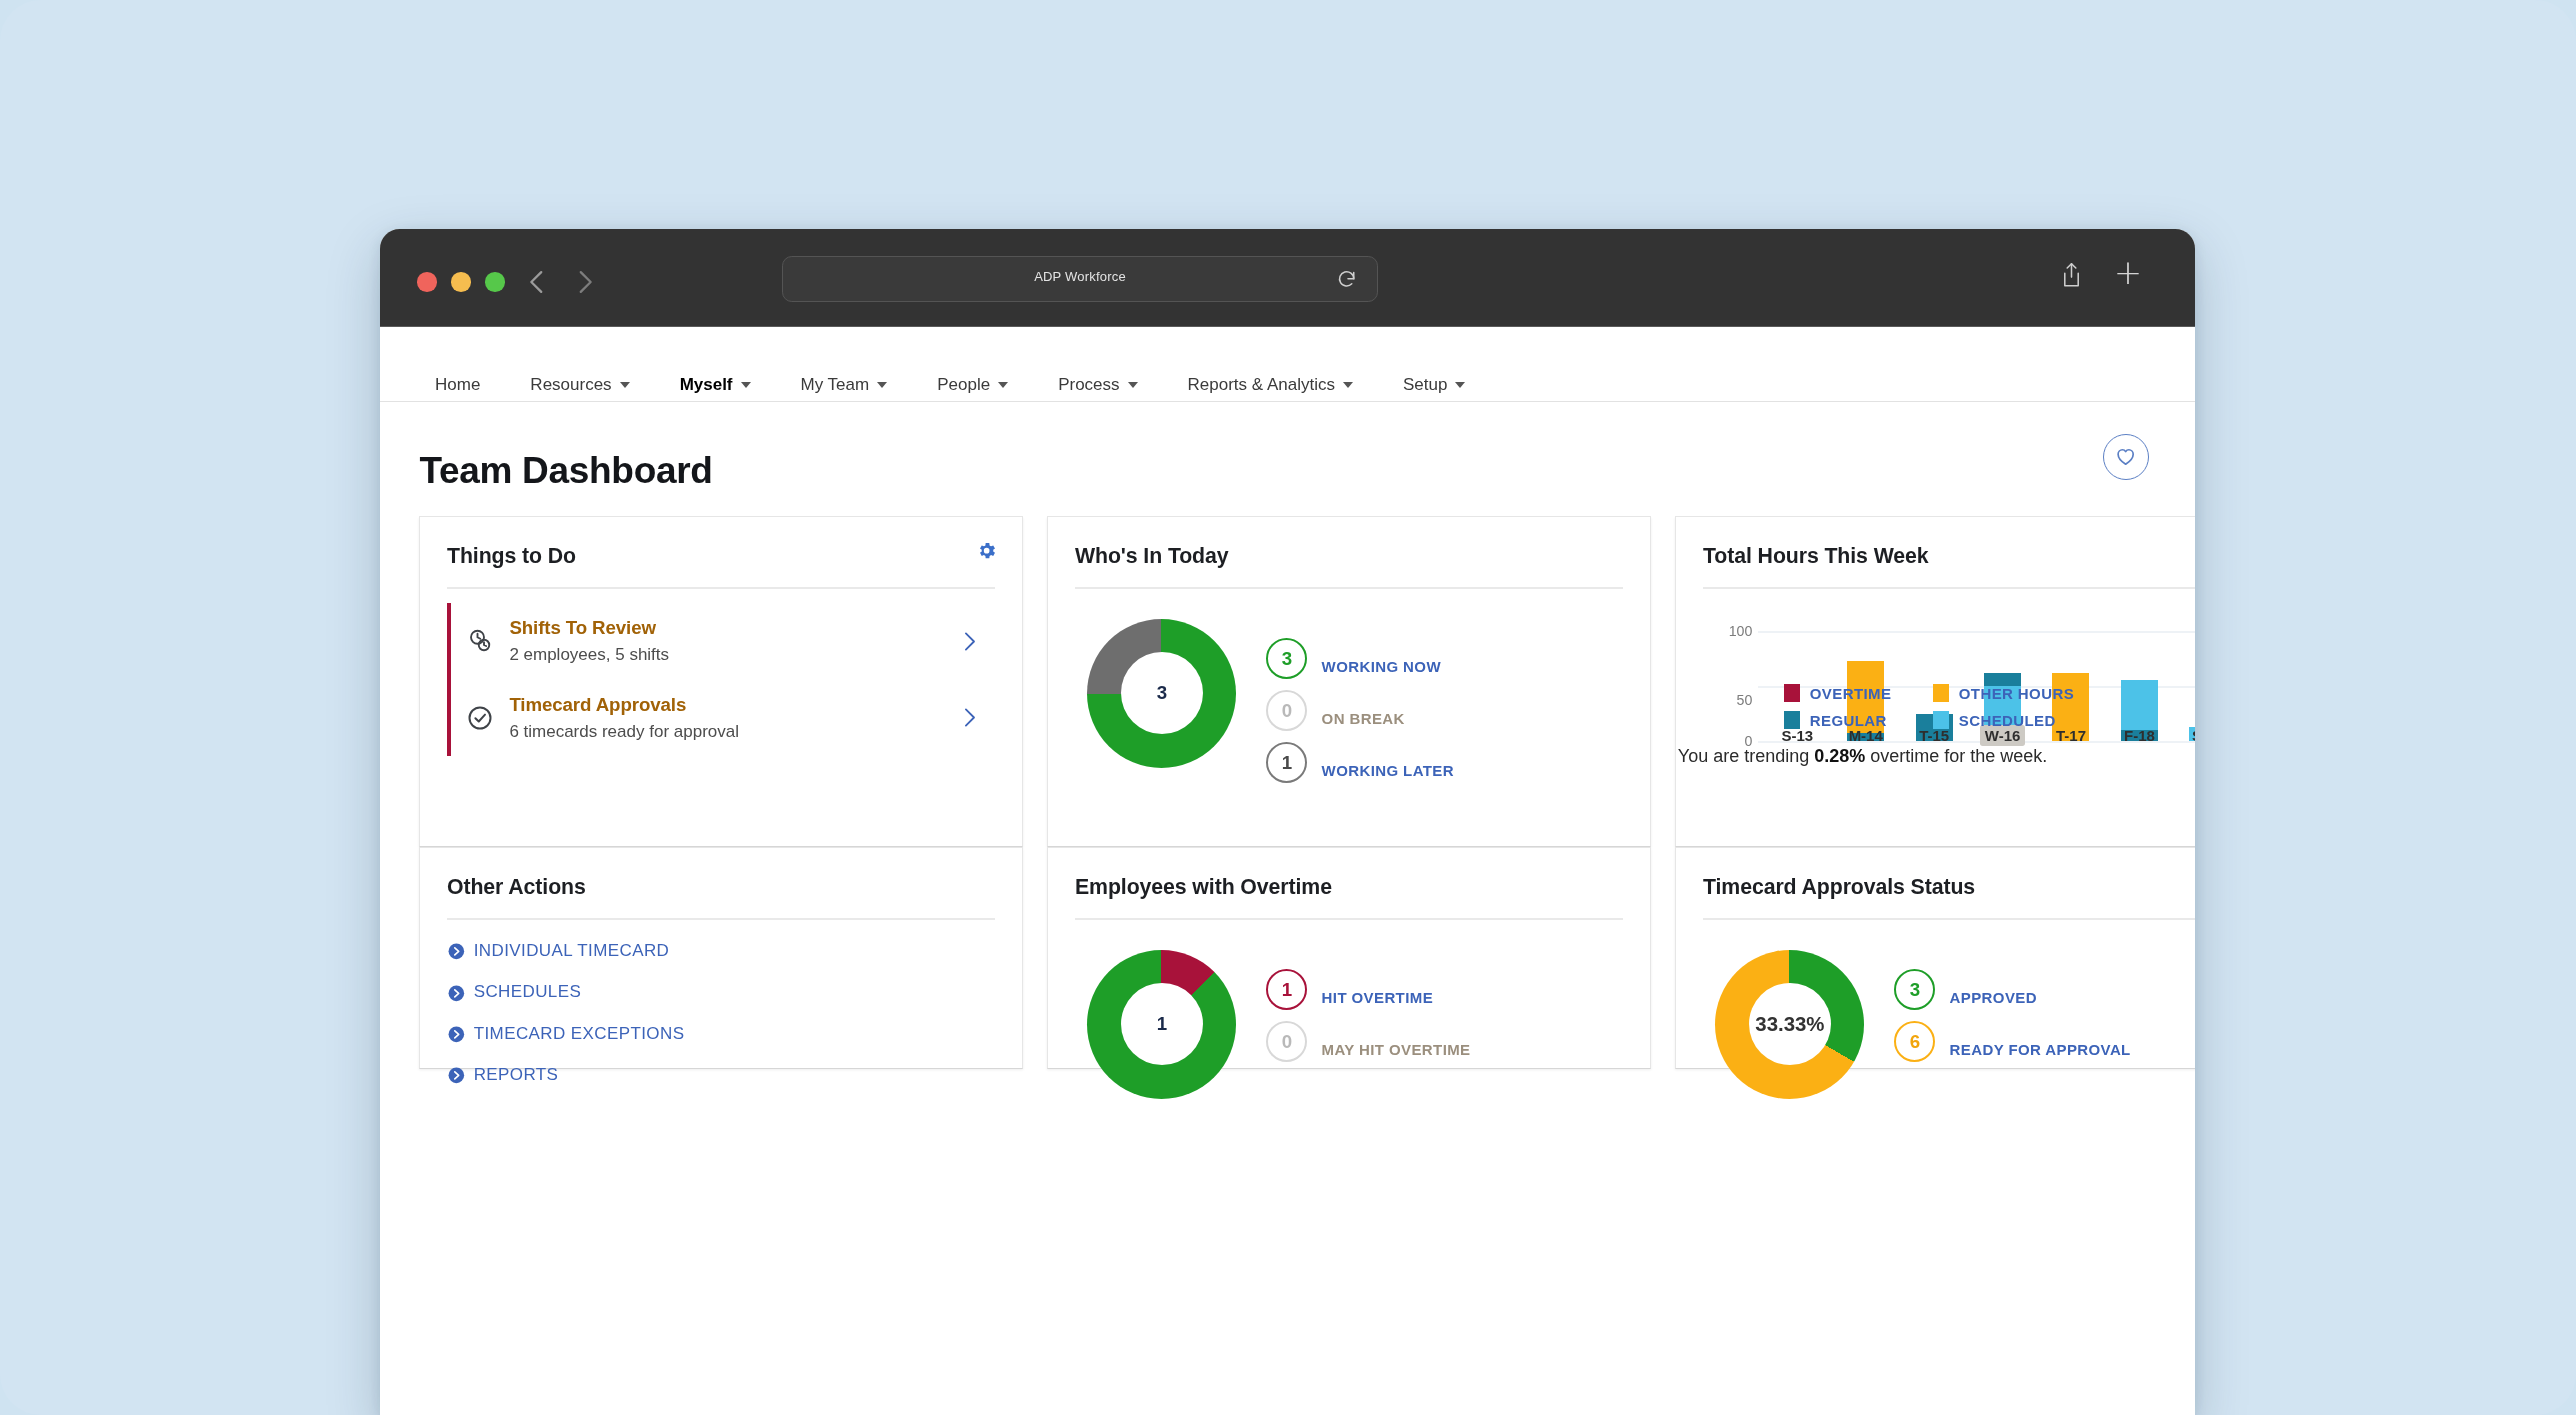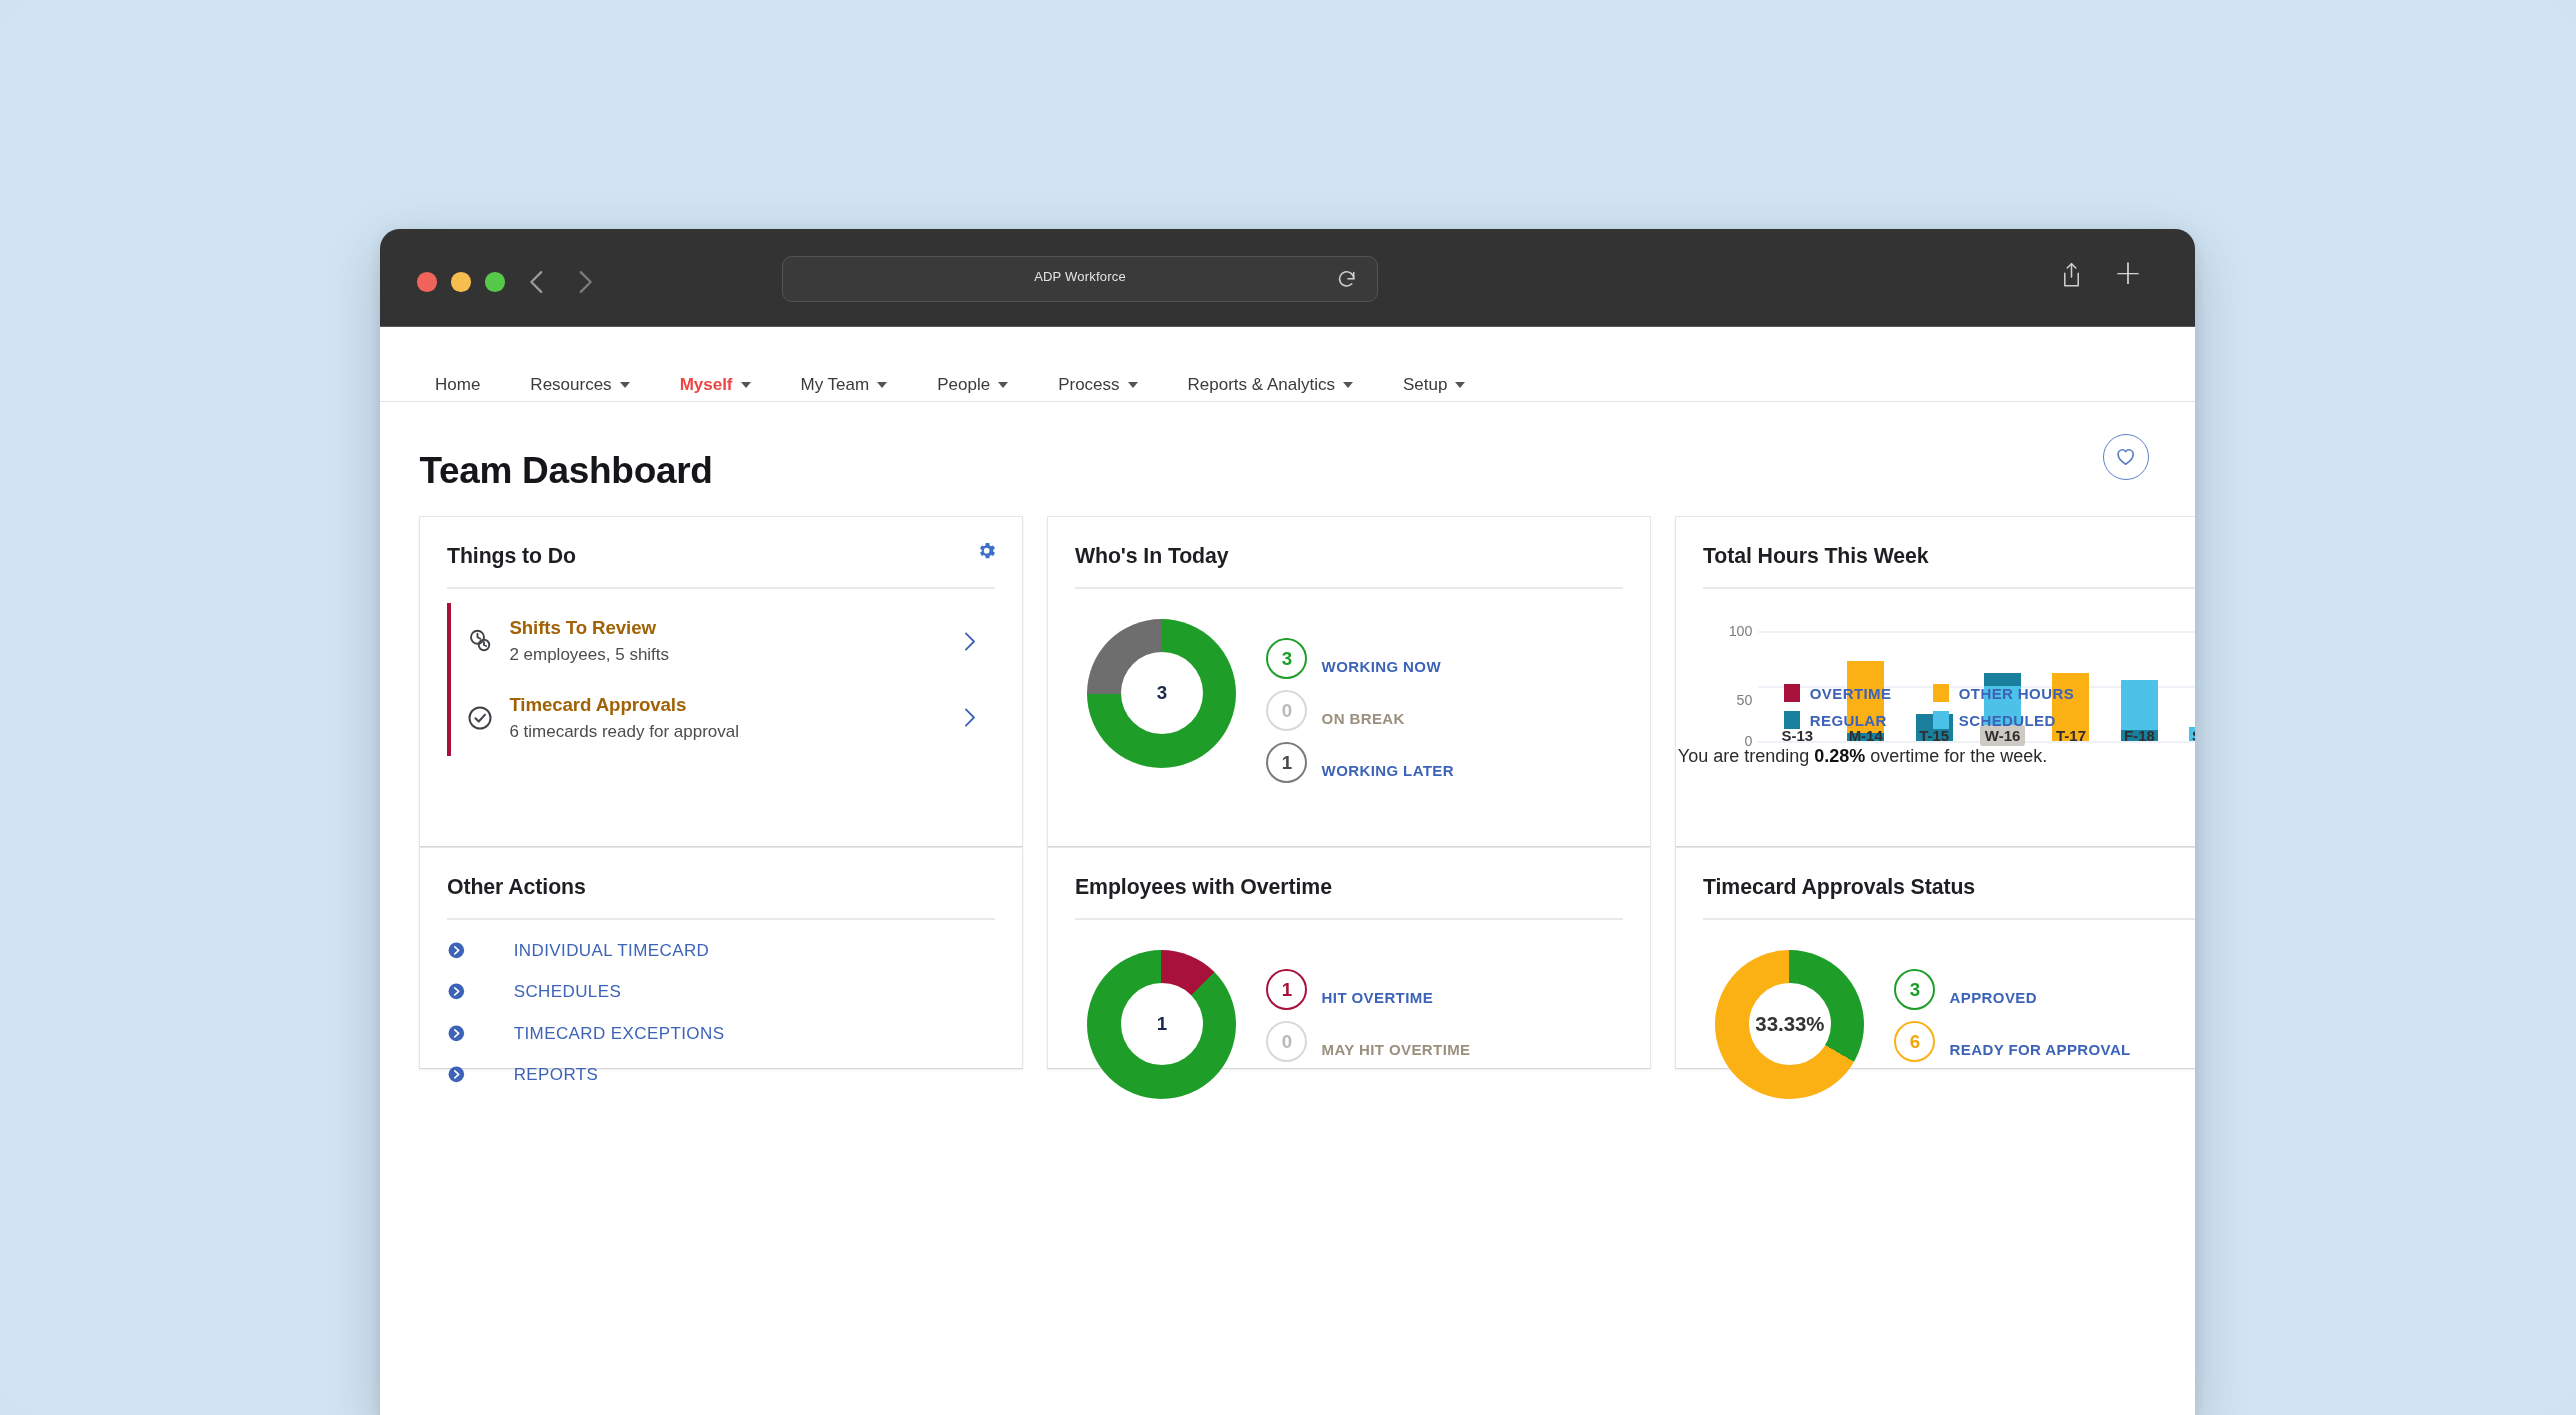--- a/index.html
+++ b/index.html
@@ -130,21 +130,21 @@
     position: relative;
     display: flex;
     align-items: center;
     height: 74px;
     padding: 0 25px;
     font-size: 17px;
     color: #3b3b3b;
     white-space: nowrap;
     margin-top: 40px;
   }
-  .navitem.active { color: #ef4444; font-weight: 700; }
+  .navitem.active { color: #000000; font-weight: 700; }
   .navitem.active::after {
     content: "";
     position: absolute;
     left: 3.6px; right: 3.6px; bottom: 0;
     height: 4.4px;
     background: #4a7fd4;
   }
   .caret {
     display: inline-block;
     margin-left: 8px;
@@ -408,23 +408,22 @@
     top: 229px;
     font-size: 18px;
     color: #2b2b2b;
   }
   #trend-text b { font-weight: 700; color: #111; }
 
   
   #actions-list { margin-top: 21.3px; }
   .action-row {
     display: flex;
-    align-items: flex-start;
+    align-items: flex-end;
     margin-bottom: 21.3px;
-    gap: 40px;
   }
   .action-icon {
     width: 18.7px; height: 18.7px;
     flex: 0 0 18.7px;
     margin-right: 8px;
     color: #3c63b8;
   }
   .action-text {
     font-size: 17px;
     font-weight: 400;

